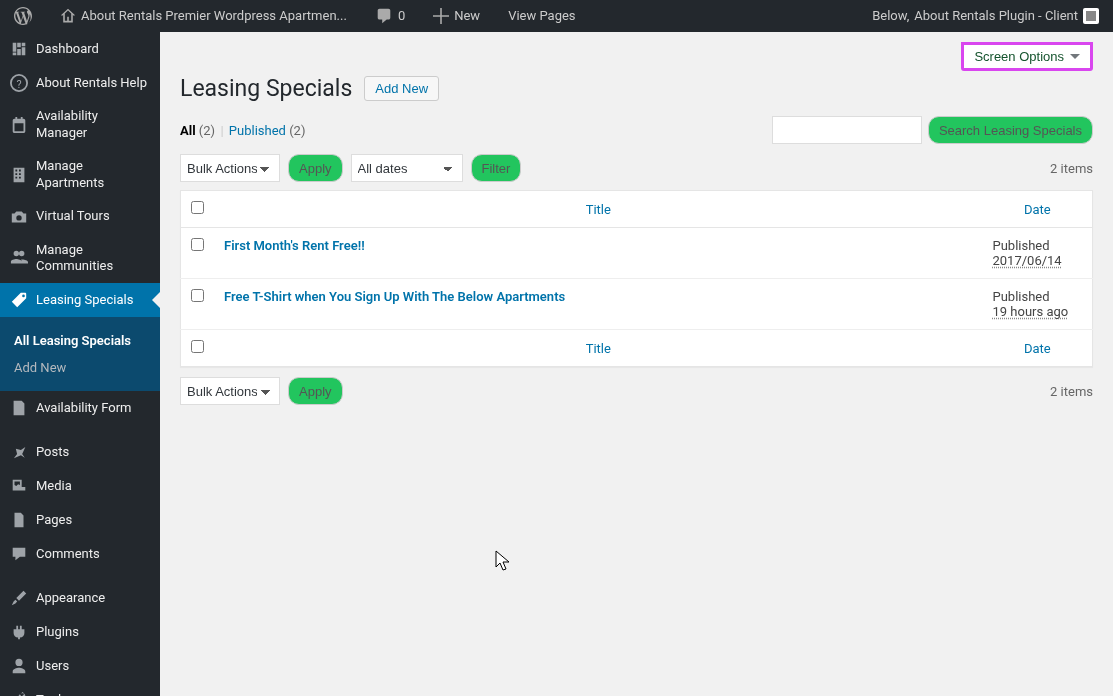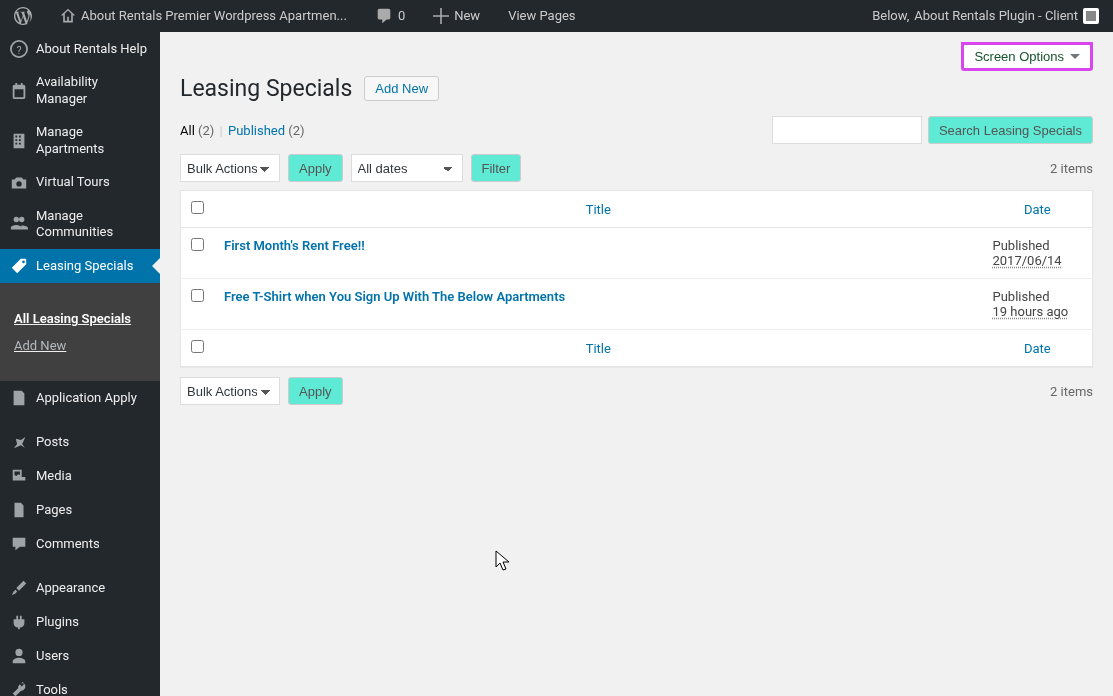--- a/index.html
+++ b/index.html
@@ -22,45 +22,45 @@
   
   .menu-item { display: flex; align-items: center; gap: 8px; padding: 8px 8px 8px 10px; color: #eee; cursor: pointer; line-height: 1.3; }
   .menu-item.current { background: #0073aa; color: #fff; position: relative; }
   .menu-item.current::after {
     content:""; position:absolute; right:0; top:50%; transform:translateY(-50%);
     border-top:8px solid transparent; border-bottom:8px solid transparent; border-right:8px solid #f1f1f1;
   }
   .menu-item.current svg { fill:#fff;}
   .menu-item svg { flex:0 0 auto; fill:#9ea3a8; width:18px; height:18px; }
   .menu-sep { height: 10px; }
-  .submenu { background:#404040; padding:22px 0;text-decoration:underline; }
+  .submenu { background:#0c4a6e; padding:10px 0; }
   .submenu .sub-item { display:block; padding:6px 8px 6px 14px; color:#b4b9be; cursor:pointer; font-size:13px;}
   .submenu .sub-item.current { color:#fff; font-weight:600; }
 
   
   .screen-options-row { display:flex; justify-content:flex-end; margin-bottom:4px;}
   .screen-options-btn{ background:#fff; border:3px solid #d946ef; border-radius:0 0 3px 3px; padding:4px 10px; font-size:13px; color:#14532d; cursor:pointer; display:inline-flex; align-items:center; gap:6px;}
   .tri-down { width:0;height:0;border-left:5px solid transparent;border-right:5px solid transparent;border-top:5px solid #72777c;}
 
   
   .page-title-row{ display:flex; align-items:center; gap:12px; margin:4px 0 14px 0;}
   h1.page-title{ font-size:23px; font-weight:400; color:#23282d;}
   .add-new-btn{ border:1px solid #ccc; background:#f7f7f7; padding:4px 10px; border-radius:3px; font-size:13px; color:#0073aa; cursor:pointer;}
 
   
   .subsub-row{ display:flex; justify-content:space-between; align-items:center; margin-bottom:10px;}
   .subsubsub{ font-size:13px;}
-  .subsubsub .all{ color:#000; font-weight:400;}
+  .subsubsub .all{ color:#000; font-weight:700;}
   .subsubsub .count{ color:#666;}
   .subsubsub .divider{ color:#ccc; padding:0 2px;}
   .subsubsub .published{ color:#0073aa; }
   .search-box{ display:flex; gap:6px; }
   .search-box input[type=search]{ background:#fff; border:1px solid #ddd; height:28px; width:150px; padding:0 6px; }
   .search-box button, .tablenav button, .tablenav .button {
-    background:#5eead4; border:1px solid #ccc; border-radius:3px; padding:0 10px; height:28px; font-size:13px; color:#555; cursor:pointer;
+    background:#22c55e; border:1px solid #ccc; border-radius:11px; padding:0 10px; height:28px; font-size:13px; color:#555; cursor:pointer;
   }
 
   
   .tablenav{ display:flex; justify-content:space-between; align-items:center; margin-bottom:8px;}
   .tablenav .actions{ display:flex; gap:8px; align-items:flex-end;}
   .tablenav select{ height:28px; border:1px solid #ddd; background:#fff; padding:0 22px 0 6px; font-size:13px; color:#32373c; -webkit-appearance:none; appearance:none; background-image: linear-gradient(45deg, transparent 50%, #555 50%), linear-gradient(135deg, #555 50%, transparent 50%); background-position: calc(100% - 14px) 12px, calc(100% - 9px) 12px; background-size:5px 5px,5px 5px; background-repeat:no-repeat; }
   .tablenav select.bulk{ width:100px;}
   .tablenav select.dates{ width:112px;}
   .items-count{ color:#666; font-size:13px; }
 
@@ -121,20 +121,26 @@
         </span>
     </span>
   </div>
 </div>
 
 <div class="wrap">
 
   <div class="sidebar">
     <div class="menu-item">
       <svg viewBox="0 0 20 20">
+          <path d="M3 13h4V3H3v10zm0 4h4v-3H3v3zm5 0h4V10H8v7zm0-14v5h4V3H8zm5 14h4V8h-4v9zm0-14v4h4V3h-4z"></path>
+        </svg>
+      <span>Dashboard</span>
+    </div>
+    <div class="menu-item">
+      <svg viewBox="0 0 20 20">
           <circle cx="10" cy="10" r="9" fill="none" stroke="#9ea3a8" stroke-width="2"></circle>
           <text x="10" y="15" text-anchor="middle" font-size="12" fill="#9ea3a8">?</text>
         </svg>
       <span>About Rentals Help</span>
     </div>
     <div class="menu-item">
       <svg viewBox="0 0 20 20">
           <path d="M15 3h-1V1h-2v2H8V1H6v2H5C3.9 3 3 3.9 3 5v12c0 1.1.9 2 2 2h10c1.1 0 2-.9 2-2V5c0-1.1-.9-2-2-2zm0 14H5V8h10v9z"></path>
         </svg>
       <span>Availability Manager</span>
@@ -164,21 +170,21 @@
       <span>Leasing Specials</span>
     </div>
     <div class="submenu">
       <span class="sub-item current">All Leasing Specials</span>
       <span class="sub-item">Add New</span>
     </div>
     <div class="menu-item">
       <svg viewBox="0 0 20 20">
           <path d="M4 2h9l3 3v13H4V2zm2 4h8v1H6V6zm0 3h8v1H6V9zm0 3h8v1H6v-1z"></path>
         </svg>
-      <span>Application Apply</span>
+      <span>Availability Form</span>
     </div>
     <div class="menu-sep"></div>
     <div class="menu-item">
       <svg viewBox="0 0 20 20">
           <path d="M11 1l-1 6-5 3 5 3 1 6 3-8 5-1-5-1-3-8z" transform="rotate(45 10 10)"></path>
         </svg>
       <span>Posts</span>
     </div>
     <div class="menu-item">
       <svg viewBox="0 0 20 20">

